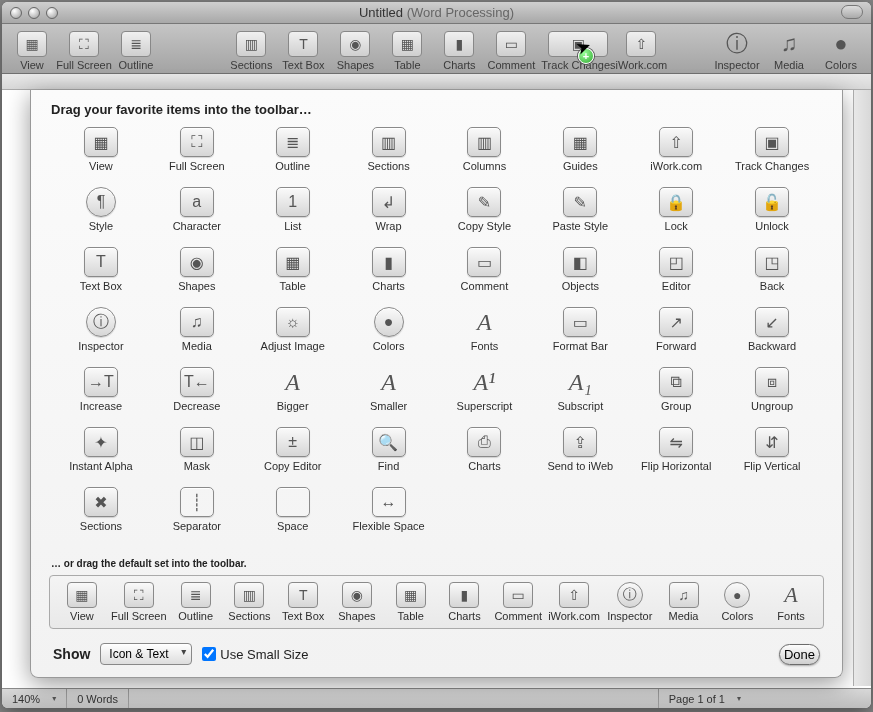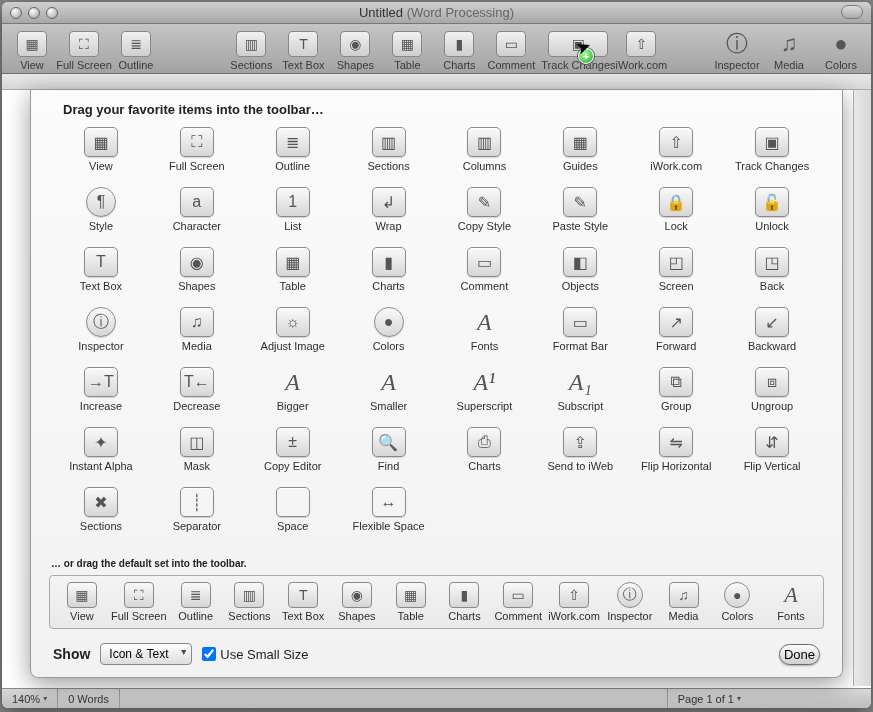--- a/index.html
+++ b/index.html
@@ -24,21 +24,21 @@
 .tb-label { font-size: 11px; color: #3a3a3a; white-space: nowrap; }
 .tb-plain .tb-icon { background: none; border: none; font-size: 22px; }
 
 .ruler-row { height: 16px; background: linear-gradient(#e8e8e8,#d8d8d8); border-bottom: 1px solid #aaa; }
 .ruler-side { position: absolute; right: 0; top: 88px; bottom: 22px; width: 18px; background: linear-gradient(90deg,#e8e8e8,#d8d8d8); border-left: 1px solid #aaa; }
 
 .content-area { flex: 1; background: #fff; position: relative; }
 
 .sheet { position: absolute; top: 0; left: 28px; right: 28px; bottom: 10px; background: linear-gradient(#fbfbfb,#f2f2f2); border: 1px solid #999; border-top: none; border-radius: 0 0 8px 8px; box-shadow: 0 6px 24px rgba(0,0,0,0.4); display: flex; flex-direction: column; padding: 10px 18px 12px 18px; }
 
-.sheet-heading { font-size: 13px; font-weight: bold; color: #222; margin: 2px 0 6px 14px; }
+.sheet-heading { font-size: 13px; font-weight: bold; color: #222; margin: 2px 0 6px 2px; }
 
 .palette { flex: 1; overflow: hidden; display: grid; grid-template-columns: repeat(8, 1fr); grid-auto-rows: 60px; gap: 0px 0px; padding: 0 4px; align-content: start; }
 .p-item { display: flex; flex-direction: column; align-items: center; justify-content: flex-start; padding-top: 4px; cursor: grab; }
 .p-icon { width: 34px; height: 30px; background: linear-gradient(#fafafa,#d6d6d6); border: 1px solid #8a8a8a; border-radius: 5px; margin-bottom: 3px; display:flex; align-items:center; justify-content:center; color:#555; font-size:16px; box-shadow: inset 0 1px 0 #fff, 0 1px 1px rgba(0,0,0,0.15);}
 .p-icon.round { border-radius: 50%; width:30px; height:30px; }
 .p-icon.plain { background: none; border: none; box-shadow: none; font-size: 24px; font-family: "Times New Roman", serif; font-style: italic; }
 .p-icon.box-only { background: none; }
 .p-label { font-size: 11px; color: #2d2d2d; text-align: center; white-space: nowrap; }
 
 .sheet-sub { font-size: 10px; font-weight: bold; color: #222; margin: 4px 0 6px 2px; }
@@ -54,21 +54,21 @@
 .show-label { font-size: 14px; font-weight: bold; color: #222; }
 .select { appearance: none; font-size: 12px; padding: 2px 22px 2px 8px; border: 1px solid #888; border-radius: 4px; background: linear-gradient(#fff,#ddd); height: 22px; box-shadow: 0 1px 0 #fff inset; }
 .select-wrap { position: relative; display: inline-block; }
 .select-wrap::after { content: "▾"; position: absolute; right: 6px; top: 3px; font-size: 10px; color: #444; pointer-events: none; }
 .check-row { display: flex; align-items: center; gap: 4px; font-size: 13px; color: #222; }
 .check-row input { width: 14px; height: 14px; }
 .footer-spacer { flex: 1; }
 .done-btn { font-size: 13px; padding: 2px 4px; border: 1px solid #6b6b6b; border-radius: 11px; background: linear-gradient(#fdfdfd,#cfcfcf); box-shadow: 0 1px 2px rgba(0,0,0,0.3); cursor: pointer; }
 
 .statusbar { height: 20px; background: linear-gradient(#d8d8d8,#bdbdbd); border-top: 1px solid #8a8a8a; display: flex; align-items: center; font-size: 11px; color: #333; }
-.sb-cell { padding: 0 10px; border-right: 1px solid #9a9a9a; height: 100%; display: flex; align-items: center; gap: 3px; }
+.sb-cell { padding: 0 10px; border-right: 1px solid #9a9a9a; height: 100%; display: flex; align-items: center; gap: 12px; }
 .sb-spacer { flex: 1; }
 
 .tri { font-size: 8px; color: #555; }
 
 .cursor-badge { position:absolute; top: 48px; left: 578px; width:16px; height:16px; border-radius:50%; background: radial-gradient(circle at 35% 30%, #9f9, #3a3); border: 1px solid #fff; box-shadow: 0 0 0 1px #555; display:flex; align-items:center; justify-content:center; color:#fff; font-size:11px; font-weight:bold; z-index:50;}
 .cursor-arrow { position:absolute; top:36px; left:576px; font-size:18px; color:#000; z-index:51; transform: rotate(-20deg);}
 </style>
 </head>
 <body>
 
@@ -246,21 +246,21 @@
           <div class="p-item">
             <div class="p-icon">▭</div>
             <span class="p-label">Comment</span>
           </div>
           <div class="p-item">
             <div class="p-icon">◧</div>
             <span class="p-label">Objects</span>
           </div>
           <div class="p-item">
             <div class="p-icon">◰</div>
-            <span class="p-label">Screen</span>
+            <span class="p-label">Editor</span>
           </div>
           <div class="p-item">
             <div class="p-icon">◳</div>
             <span class="p-label">Back</span>
           </div>
           <div class="p-item">
             <div class="p-icon round">ⓘ</div>
             <span class="p-label">Inspector</span>
           </div>
           <div class="p-item">

